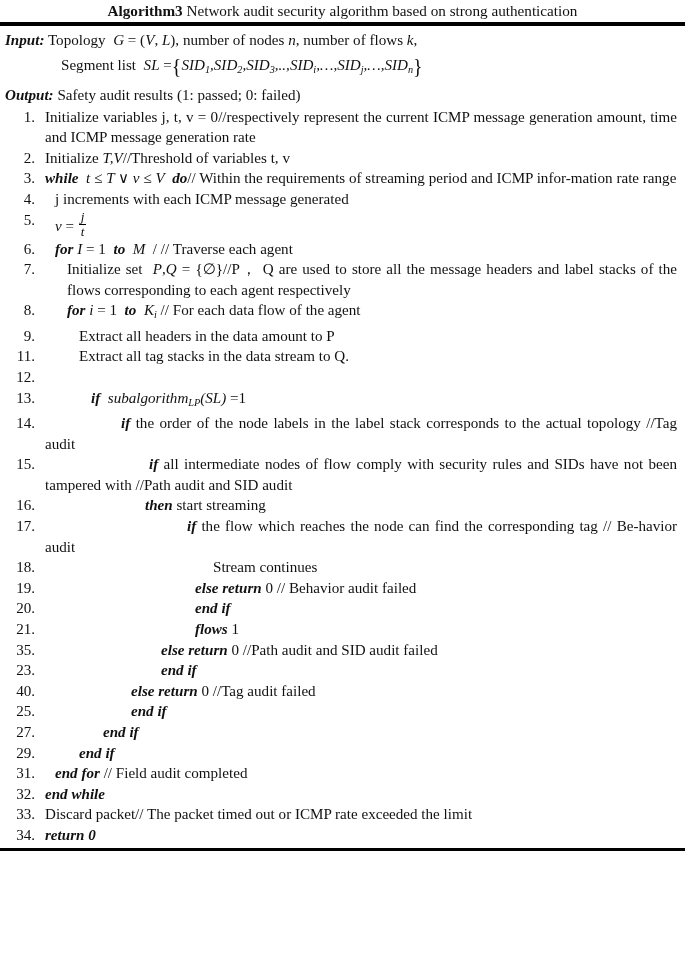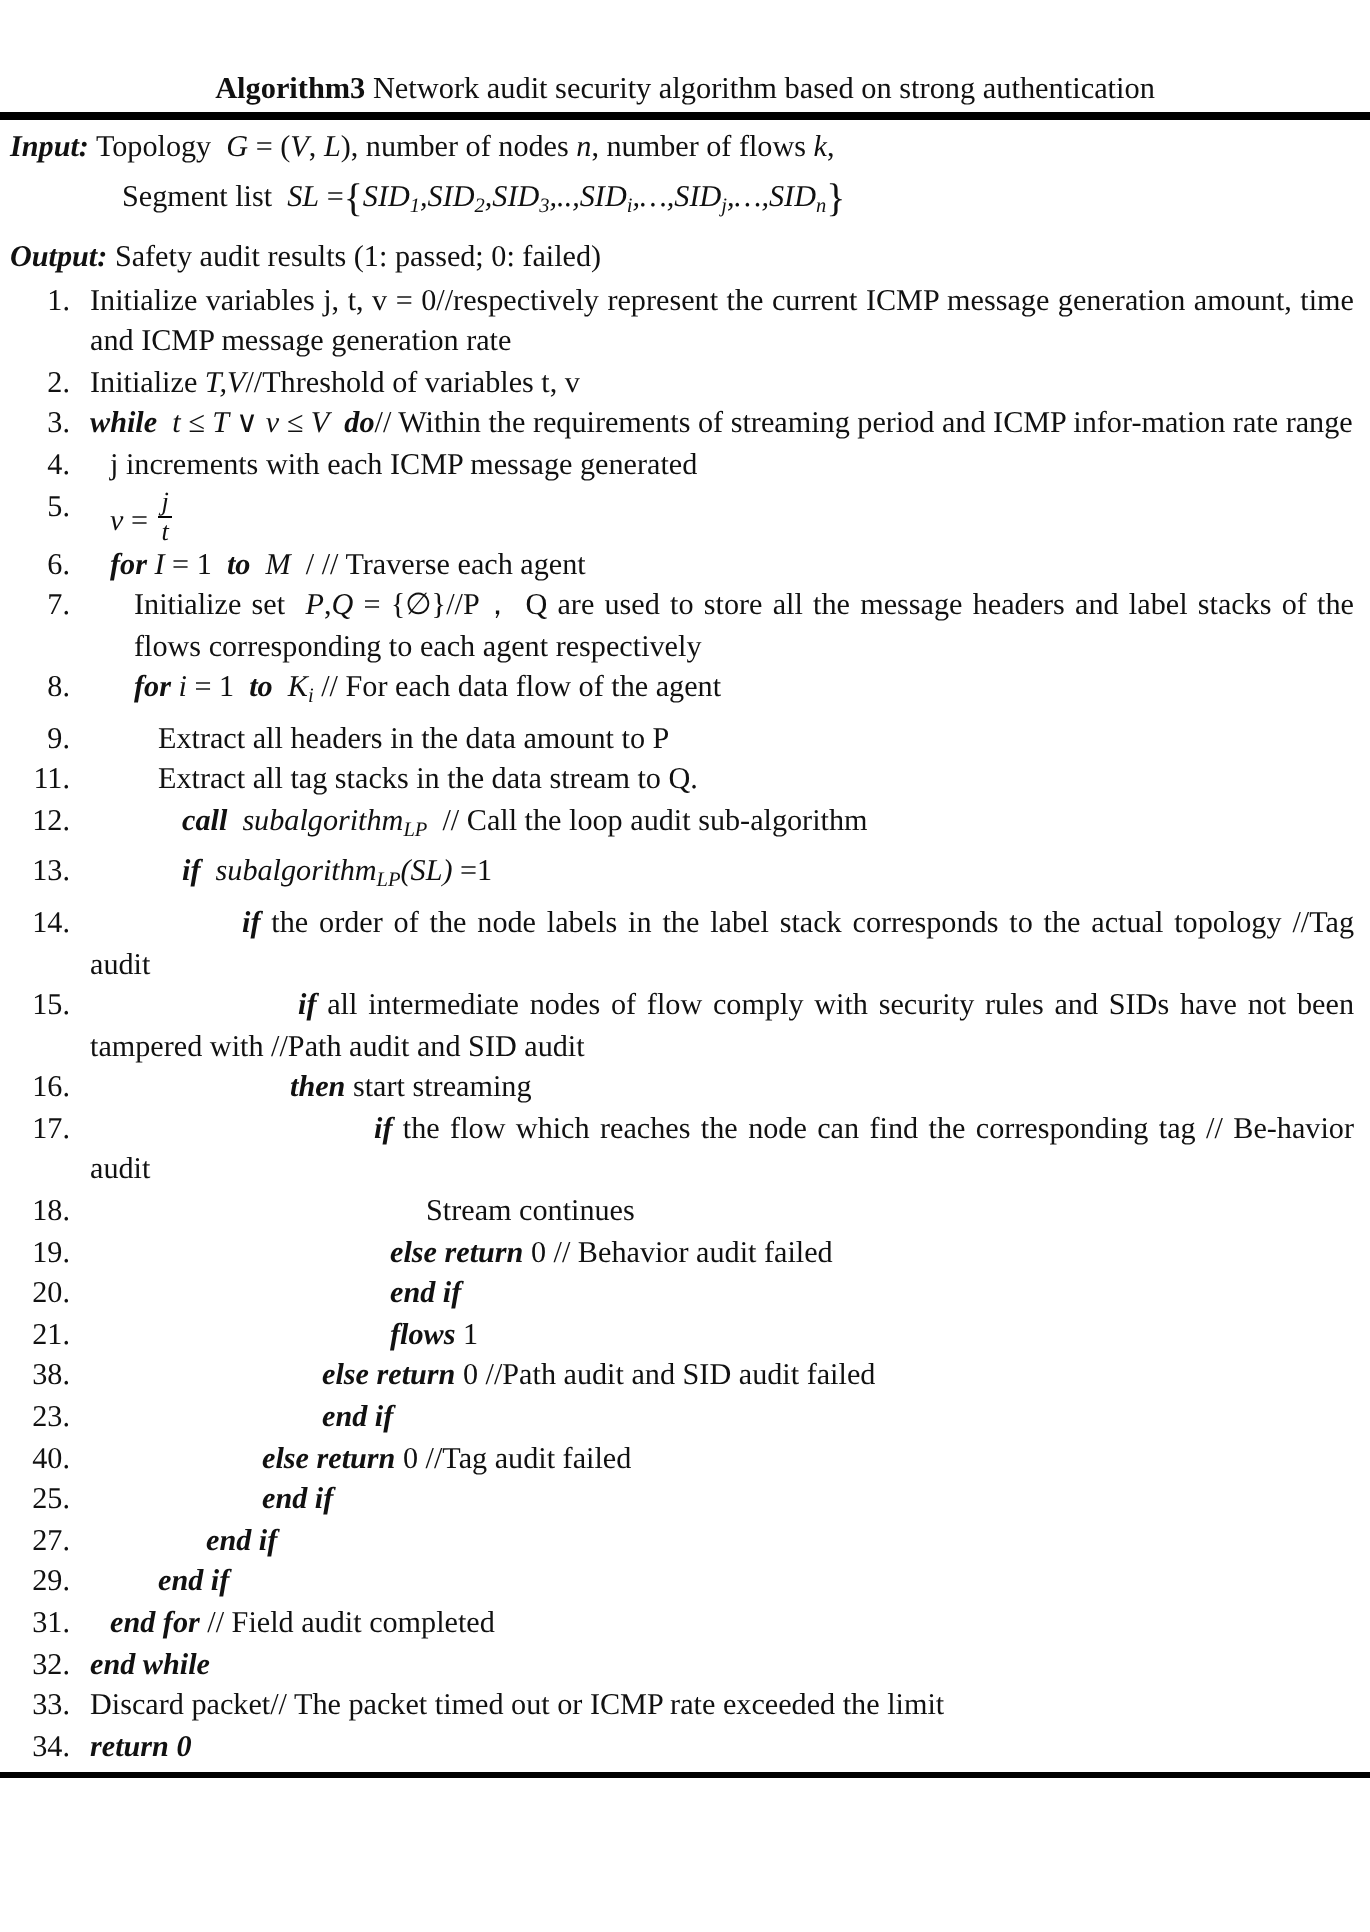--- a/index.html
+++ b/index.html
@@ -12,21 +12,20 @@
     height: 966px;
     font-family: "Liberation Serif", "DejaVu Serif", serif;
     color: #111111;
     overflow: hidden;
   }
 
   .algorithm-box {
     width: 685px;
     box-sizing: border-box;
     padding: 0;
-    margin-top: 34px;
   }
 
   
   .alg-title {
     text-align: center;
     font-size: 15.2px;
     line-height: 19px;
     padding: 1px 6px 2px 6px;
     white-space: nowrap;
   }
@@ -237,21 +236,20 @@
     </div>
 
 
     <div class="step">
       <div class="step-num">11.</div>
       <div class="step-body ind3 nojust">Extract all tag stacks in the data stream to Q.</div>
     </div>
 
     <div class="step">
       <div class="step-num">12.</div>
-      <div class="step-body ind4 nojust"><span class="kw">call</span>&nbsp; <span class="math nb">subalgorithm<sub>LP</sub></span>&nbsp; // Call the loop audit sub-algorithm</div>
     </div>
 
     <div class="step">
       <div class="step-num">13.</div>
       <div class="step-body ind4 nojust"><span class="kw">if</span>&nbsp; <span class="math nb">subalgorithm<sub>LP</sub></span><span class="math nb">(SL)</span> <span class="mathup">=1</span></div>
     </div>
 
     <div class="step">
       <div class="step-num">14.</div>
       <div class="step-body hang"><span class="lead" style="width:76px"></span><span class="kw">if </span>the order of the node labels in the label stack corresponds to the actual topology //Tag audit</div>
@@ -286,21 +284,21 @@
       <div class="step-num">20.</div>
       <div class="step-body ind11 nojust"><span class="kw">end if</span></div>
     </div>
 
     <div class="step">
       <div class="step-num">21.</div>
       <div class="step-body ind11 nojust"><span class="kw">flows</span> 1</div>
     </div>
 
     <div class="step">
-      <div class="step-num">38.</div>
+      <div class="step-num">35.</div>
       <div class="step-body ind9 nojust"><span class="kw">else return</span> 0 //Path audit and SID audit failed</div>
     </div>
 
     <div class="step">
       <div class="step-num">23.</div>
       <div class="step-body ind9 nojust"><span class="kw">end if</span></div>
     </div>
 
     <div class="step">
       <div class="step-num">40.</div>

